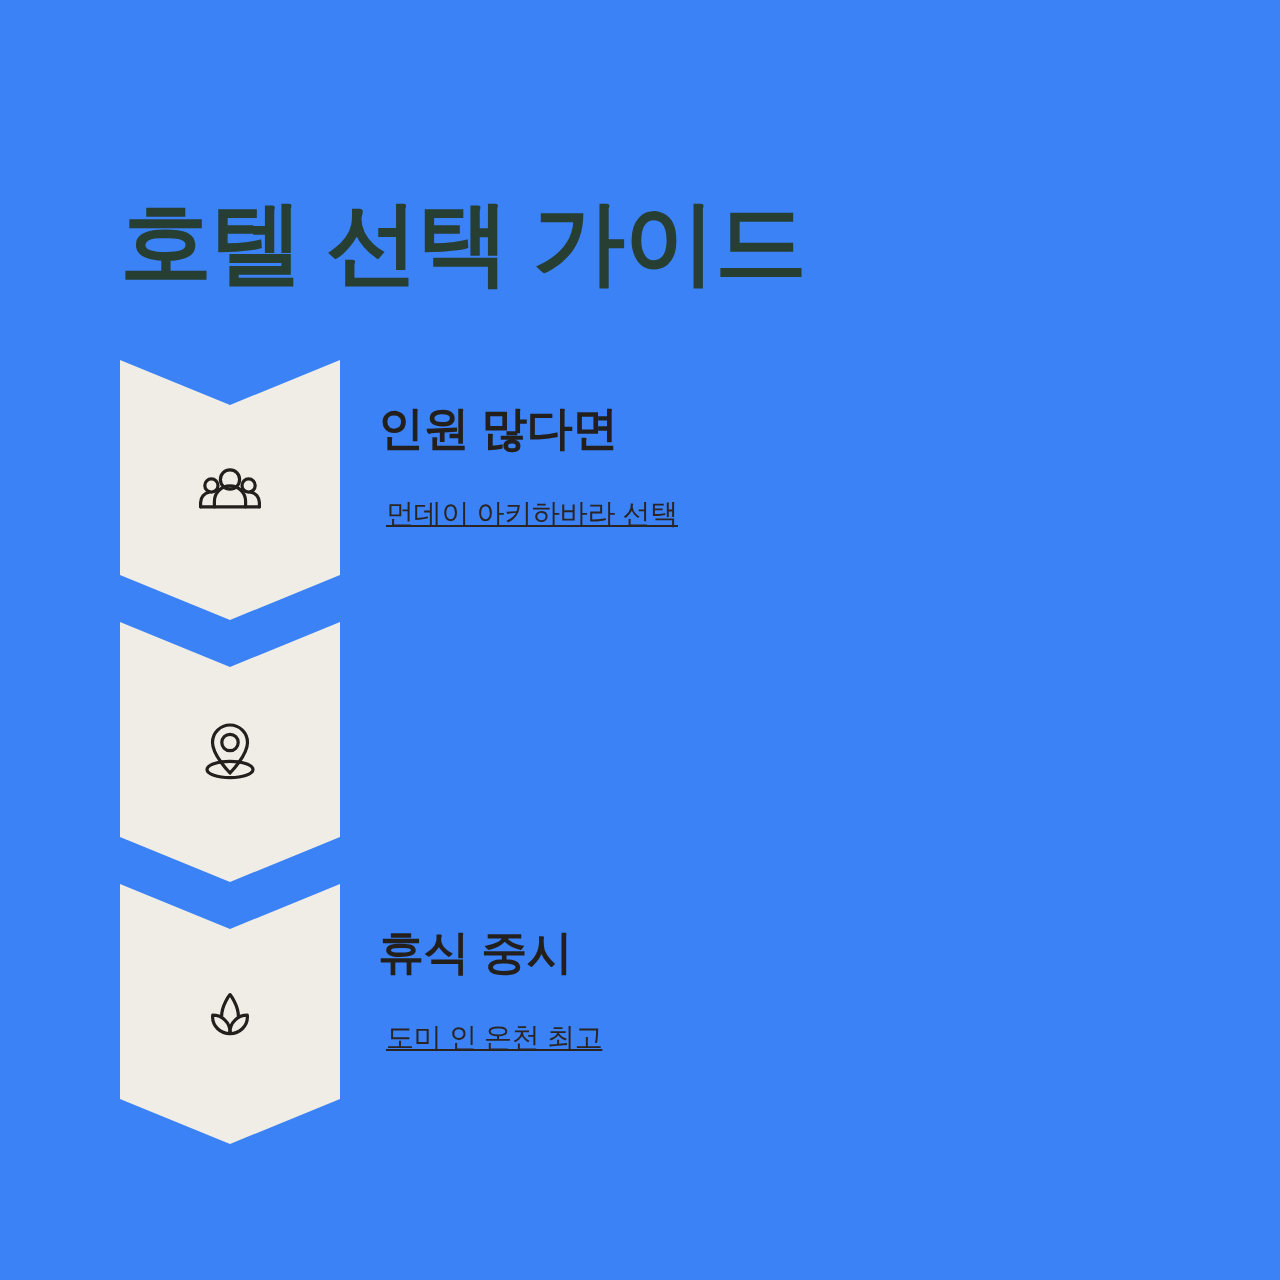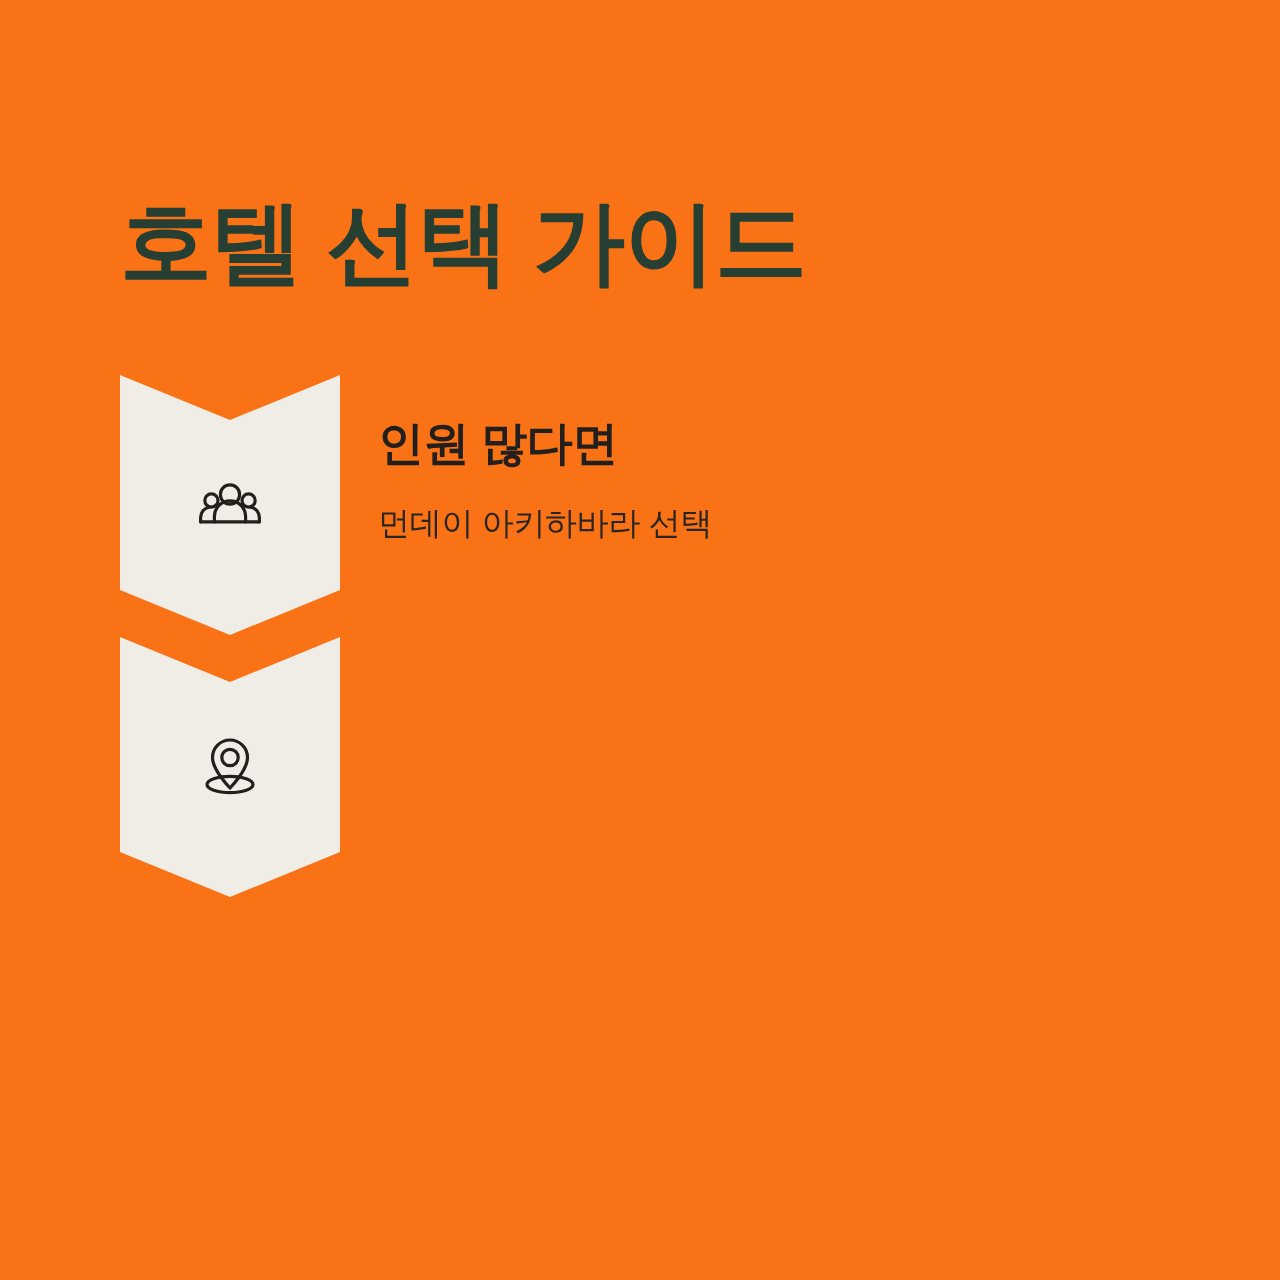--- a/index.html
+++ b/index.html
@@ -13,41 +13,41 @@
     background: #FCFBF6;
     font-family: "Liberation Sans", "DejaVu Sans", sans-serif;
     overflow: hidden;
     position: relative;
   }
 
   .page {
     position: relative;
     width: 1280px;
     height: 1280px;
-    background: #f97316;
+    background: #3b82f6;
   }
 
   
   .page-title {
     position: absolute;
     left: 120px;
     top: 128px;
     font-size: 92px;
     line-height: 1.15;
     font-weight: 700;
     letter-spacing: -1px;
     color: #273E33;
     white-space: nowrap;
   }
 
   
   .cards {
     position: absolute;
     left: 0;
-    top: 375px;
+    top: 360px;
     width: 1116px;
   }
 
   .card {
     position: relative;
     height: 262px;
   }
 
   
   .chevron {
@@ -88,28 +88,29 @@
     font-size: 46px;
     line-height: 1.25;
     font-weight: 700;
     color: #231F1C;
     letter-spacing: -0.5px;
     margin: 0;
     white-space: nowrap;
   }
 
   .card-sub {
-    margin: 0;
+    margin: 8px;
     padding-top: 30px;
-    font-size: 32px;
+    font-size: 28px;
     line-height: 1.3;
     font-weight: 400;
     color: #2A2522;
     letter-spacing: -0.3px;
     white-space: nowrap;
+    text-decoration: underline;
   }
 </style>
 </head>
 <body>
 
 <div class="page">
 
   <h1 class="page-title">호텔 선택 가이드</h1>
 
   <div class="cards">
@@ -142,15 +143,30 @@
             <path d="M36 9c-9.7 0-17.5 7.8-17.5 17.5 0 12.8 17.5 30.5 17.5 30.5s17.5-17.7 17.5-30.5C53.5 16.8 45.7 9 36 9z"></path>
             <circle cx="36" cy="26.5" r="8.2"></circle>
             <ellipse cx="36" cy="53.5" rx="23" ry="8.2"></ellipse>
           </svg>
         </span>
       </div>
       <div class="card-text">
       </div>
     </div>
 
+    <div class="card">
+      <div class="chevron">
+        <span class="chevron-icon">
+          <svg viewBox="0 0 72 72" fill="none" xmlns="http://www.w3.org/2000/svg" stroke="#231F1C" stroke-width="3.2" stroke-linecap="round" stroke-linejoin="round">
+            <path d="M27.6 38.5C27.6 26.9 36 16.6 36 16.6s8.4 10.3 8.4 21.9"></path>
+            <path d="M36 55.6C26.4 55.6 18.6 48.2 18.6 39c0-.6 0-1.2.1-1.8 9.6 0 17.3 7.4 17.3 16.6 0 .6 0 1.2-.1 1.8z"></path>
+            <path d="M36 55.6c9.6 0 17.4-7.4 17.4-16.6 0-.6 0-1.2-.1-1.8-9.6 0-17.3 7.4-17.3 16.6 0 .6 0 1.2.1 1.8z"></path>
+          </svg>
+        </span>
+      </div>
+      <div class="card-text">
+        <p class="card-heading">휴식 중시</p>
+        <p class="card-sub">도미 인 온천 최고</p>
+      </div>
+    </div>
 
   </div>
 </div>
 
 </body></html>

